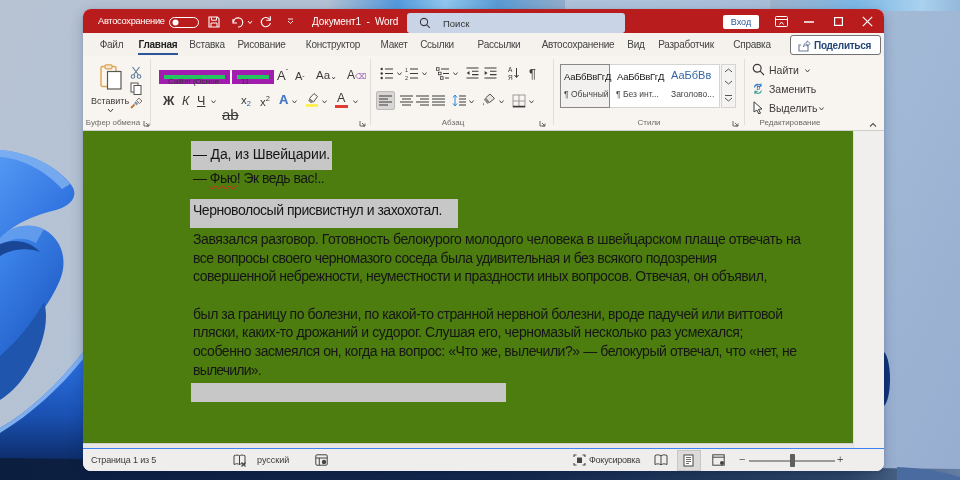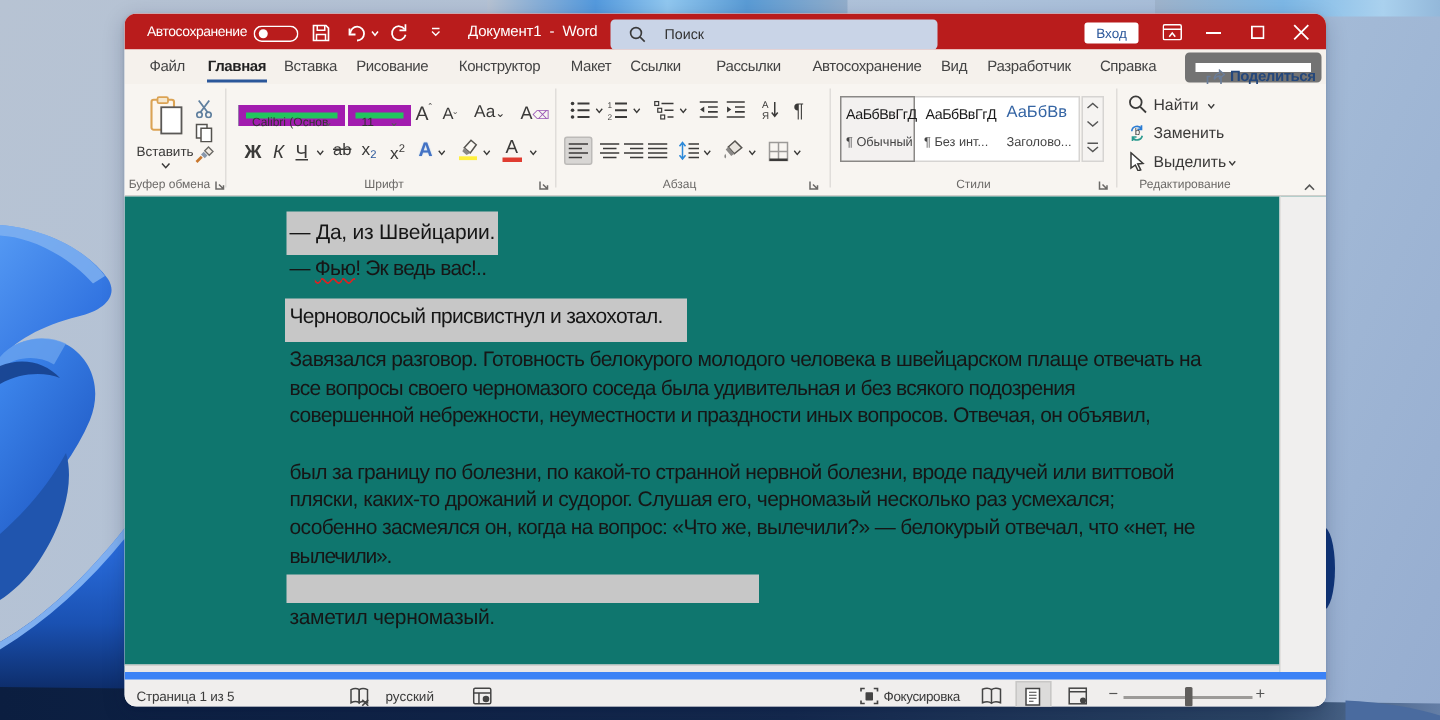--- a/index.html
+++ b/index.html
@@ -19,24 +19,24 @@
   .tab.sel { color:#222; font-weight:bold; }
   .tab.sel::after { content:""; position:absolute; left:2px; right:2px; bottom:1px; height:2.5px; background:#2b579a; }
   
   .ribbon { position:absolute; left:0; top:47px; width:801px; height:75px; background:#f8f5f1; border-bottom:1px solid #d0cecb; }
   .gsep { position:absolute; top:3px; height:66px; width:1px; background:#e0ddda; }
   .glabel { position:absolute; top:62px; height:13px; font-size:8px; color:#6b6967; text-align:center; }
   .cbox { position:absolute; border:5px solid #a21caf; background:#22c55e; font-size:8px; color:#333; }
   .chev { position:absolute; width:5px; height:4px; }
   .glyph { position:absolute; color:#3b3a39; }
   
-  .doc { position:absolute; left:0; top:122px; width:801px; height:317px; background:#0f766e; }
+  .doc { position:absolute; left:0; top:122px; width:801px; height:317px; background:#4d7c0f; }
   .scrollstrip { position:absolute; left:770px; top:122px; width:31px; height:317px; background:#f0efee; border-left:1px solid #e2e0de; }
   .pagebottom { position:absolute; left:0; top:434px; width:770px; height:5px; background:#e9e7e6; border-top:1px solid #d2d0ce; }
-  .sbar { position:absolute; left:0; top:439px; width:801px; height:23px; background:#f0eeed; border-top:5px solid #3b82f6; font-size:9px; color:#3b3b3b; }
+  .sbar { position:absolute; left:0; top:439px; width:801px; height:23px; background:#f0eeed; border-top:1px solid #3b82f6; font-size:9px; color:#3b3b3b; }
   .sbar .s { position:absolute; top:6px; }
   
   .dtext { position:absolute; left:110px; font-size:14px; line-height:18.7px; color:#161616; white-space:pre; }
 </style>
 </head>
 <body>
 <div id="desk"></div>
 <svg id="wall" width="960" height="480" viewBox="0 0 960 480">
   <defs>
     <linearGradient id="pg1" x1="0" y1="0" x2="1" y2="1">
@@ -162,36 +162,35 @@
     <div class="tab" style="left:151px; width:55px;">Рисование</div>
     <div class="tab" style="left:220px; width:60px;">Конструктор</div>
     <div class="tab" style="left:294px; width:34px;">Макет</div>
     <div class="tab" style="left:334px; width:40px;">Ссылки</div>
     <div class="tab" style="left:392px; width:48px;">Рассылки</div>
     <div class="tab" style="left:457px; width:76px;">Автосохранение</div>
     <div class="tab" style="left:542px; width:22px;">Вид</div>
     <div class="tab" style="left:571px; width:64px;">Разработчик</div>
     <div class="tab" style="left:647px; width:44px;">Справка</div>
 
-    <div style="position:absolute; left:707px; top:2px; width:91px; height:20px; background:#fff; border:7px solid #737373; border-radius:3px;">
+    <div style="position:absolute; left:707px; top:2px; width:91px; height:20px; background:#fff; border:1px solid #737373; border-radius:3px;">
       <svg style="position:absolute; left:7px; top:4px;" width="13" height="12" viewBox="0 0 13 12">
         <path d="M3,5 L1,5 L1,11 L10,11 L10,5 L8,5" fill="none" stroke="#6a7d99" stroke-width="1.1"></path>
         <path d="M5.5,7 C5.5,4.5 6.5,3 9,2.7 L9,0.8 L12.3,3.6 L9,6.4 L9,4.6 C7.2,4.8 6.2,5.6 5.5,7 Z" fill="none" stroke="#6a7d99" stroke-width="0.9"></path>
       </svg>
       <div style="position:absolute; left:23px; top:4px; font-size:10px; letter-spacing:-0.3px; font-weight:bold; color:#24477b;">Поделиться</div>
     </div>
   </div>
 
   <div class="ribbon" id="ribbon">
     <div class="gsep" style="left:67px;"></div>
     <div class="gsep" style="left:287px;"></div>
     <div class="gsep" style="left:470px;"></div>
     <div class="gsep" style="left:661px;"></div>
     <div class="glabel" style="left:2px; width:56px;">Буфер обмена</div>
-    <div class="glabel" style="left:76px; width:194px;">Шрифт</div>
     <div class="glabel" style="left:477px; width:178px;">Стили</div>
     <div class="glabel" style="left:294px; width:152px;">Абзац</div>
     <div class="glabel" style="left:647px; width:120px;">Редактирование</div>
 
     <svg class="lnch" style="position:absolute;left:60px;top:64px" width="8" height="8" viewBox="0 0 8 8">
         <path d="M1,1 L1,6 L6,6 M3,3 L6,6 M6,3.5 L6,6 L3.5,6" fill="none" stroke="#6b6967" stroke-width="1"></path>
       </svg>
     <svg class="lnch" style="position:absolute;left:276px;top:64px" width="8" height="8" viewBox="0 0 8 8">
         <path d="M1,1 L1,6 L6,6 M3,3 L6,6 M6,3.5 L6,6 L3.5,6" fill="none" stroke="#6b6967" stroke-width="1"></path>
       </svg>
@@ -239,21 +238,21 @@
     <div class="glyph" style="left:212px;top:14px;font-size:11px;">А<span style="font-size:7px;vertical-align:-1px;">ˇ</span></div>
     <div class="glyph" style="left:233px;top:13px;font-size:11.5px;">Аа<span style="font-size:8px;">⌄</span></div>
     <div class="glyph" style="left:264px;top:12px;font-size:12px;">А<span style="font-size:8px;color:#9b59b6;">⌫</span></div>
 
     <div class="glyph" style="left:80px;top:38px;font-size:12.5px;font-weight:bold;">Ж</div>
     <div class="glyph" style="left:99px;top:38px;font-size:12.5px;font-style:italic;">К</div>
     <div class="glyph" style="left:114px;top:38px;font-size:12.5px;text-decoration:underline;">Ч</div>
     <svg class="chev" style="left:128px;top:44px" viewBox="0 0 5 4">
         <path d="M0.5,0.5 L2.5,3 L4.5,0.5" fill="none" stroke="#3b3a39" stroke-width="0.9"></path>
       </svg>
-    <div class="glyph" style="left:139px;top:38px;font-size:11px;text-decoration:line-through;">ab</div>
+    <div class="glyph" style="left:139px;top:50px;font-size:15px;text-decoration:line-through;">ab</div>
     <div class="glyph" style="left:158px;top:38px;font-size:11.5px;">x<span style="font-size:7.5px;vertical-align:-2px;color:#2b579a;">2</span></div>
     <div class="glyph" style="left:177px;top:38px;font-size:11.5px;">x<span style="font-size:7.5px;vertical-align:5px;">2</span></div>
     <div class="glyph" style="left:196px;top:36px;font-size:13px;font-weight:bold;color:#4472c4;text-shadow:0 0 1px #9dc3e6;">А</div>
     <svg class="chev" style="left:209px;top:44px" viewBox="0 0 5 4">
         <path d="M0.5,0.5 L2.5,3 L4.5,0.5" fill="none" stroke="#3b3a39" stroke-width="0.9"></path>
       </svg>
 
     <svg style="position:absolute;left:222px;top:36px" width="14" height="15" viewBox="0 0 14 15">
       <path d="M4.5,6.5 L9,1.5 L12.5,4.5 L8.5,10 Z" fill="#fbf8f3" stroke="#55534f" stroke-width="1"></path>
       <path d="M4.5,6.5 L8.5,10 L6,11.3 L3.2,8.8 Z" fill="#8a8886"></path>
@@ -400,21 +399,20 @@
     <div class="dtext" style="top:13.8px;letter-spacing:-0.15px;">— Да, из Швейцарии.</div>
     <div class="dtext" style="top:37.8px;letter-spacing:-0.52px;">— <span style="text-decoration:underline wavy #e02020 1.4px;text-underline-offset:2px;">Фью</span>! Эк ведь вас!..</div>
     <div class="dtext" style="top:70.3px;letter-spacing:-0.47px;">Черноволосый присвистнул и захохотал.</div>
     <div class="dtext" style="top:98.8px;letter-spacing:-0.41px;">Завязался разговор. Готовность белокурого молодого человека в швейцарском плаще отвечать на</div>
     <div class="dtext" style="top:117.5px;letter-spacing:-0.51px;">все вопросы своего черномазого соседа была удивительная и без всякого подозрения</div>
     <div class="dtext" style="top:136.2px;letter-spacing:-0.46px;">совершенной небрежности, неуместности и праздности иных вопросов. Отвечая, он объявил,</div>
     <div class="dtext" style="top:173.6px;letter-spacing:-0.45px;">был за границу по болезни, по какой-то странной нервной болезни, вроде падучей или виттовой</div>
     <div class="dtext" style="top:192.3px;letter-spacing:-0.37px;">пляски, каких-то дрожаний и судорог. Слушая его, черномазый несколько раз усмехался;</div>
     <div class="dtext" style="top:211px;letter-spacing:-0.43px;">особенно засмеялся он, когда на вопрос: «Что же, вылечили?» — белокурый отвечал, что «нет, не</div>
     <div class="dtext" style="top:229.7px;letter-spacing:-0.8px;">вылечили».</div>
-    <div class="dtext" style="top:271.2px;letter-spacing:-0.23px;">заметил черномазый.</div>
   </div>
   <div class="scrollstrip"></div>
   <div class="pagebottom"></div>
 
   <div class="sbar" id="sbar">
     <div class="s" style="left:8px; letter-spacing:-0.15px;">Страница 1 из 5</div>
     <div class="s" style="left:79px; letter-spacing:-0.45px;margin-top:41px;">Слово 14 из 328</div>
     <div class="s" style="left:174px;">русский</div>
     <div class="s" style="left:506px; letter-spacing:-0.25px;">Фокусировка</div>
     <div class="s" style="left:766px;margin-left:36px;">128 %</div>

